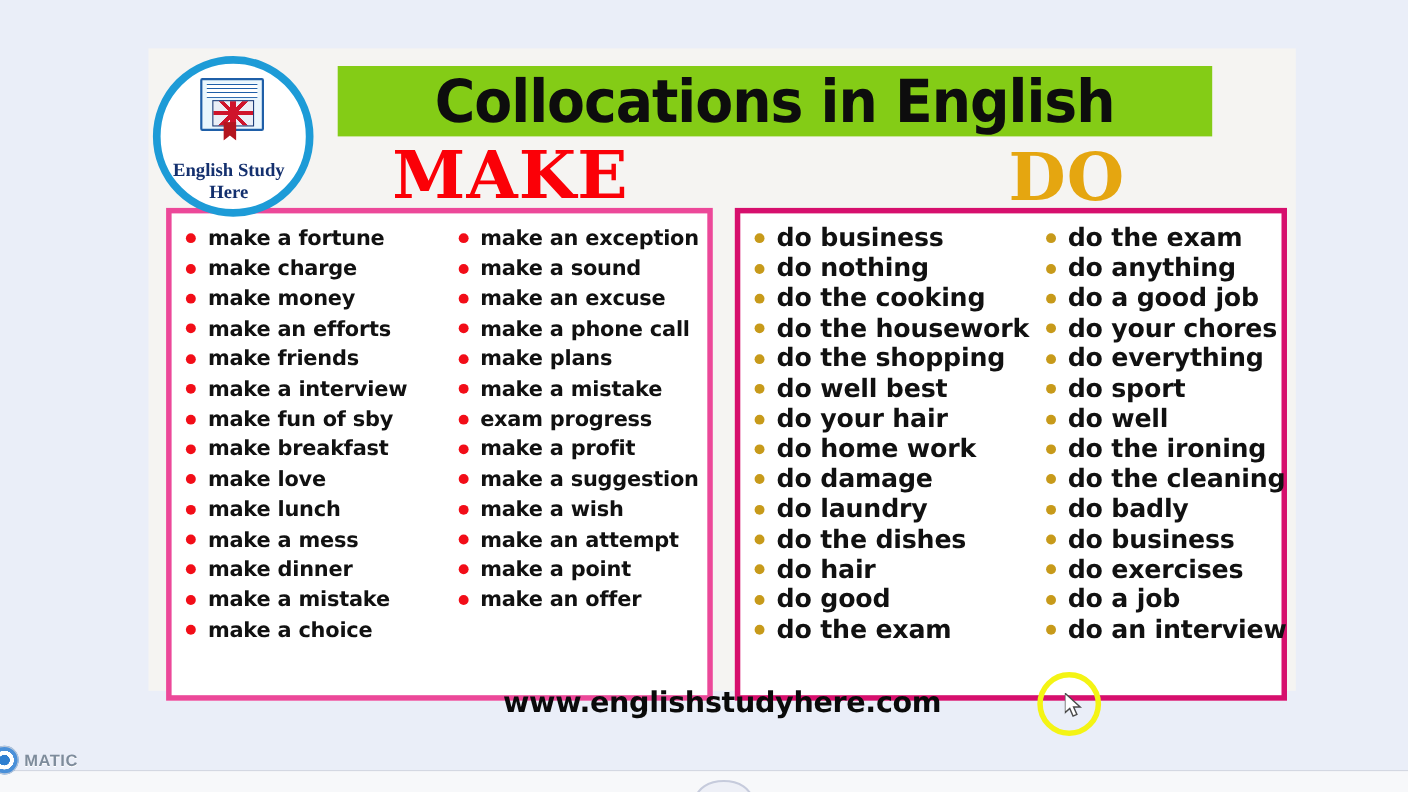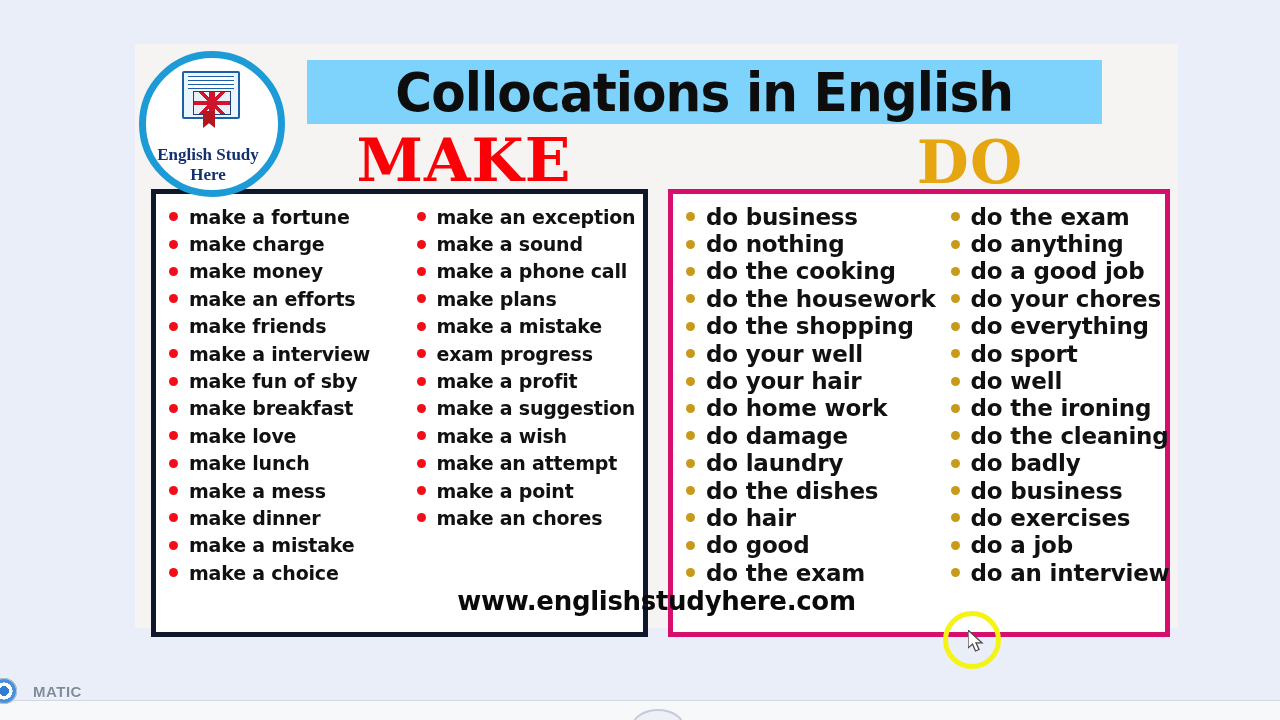--- a/index.html
+++ b/index.html
@@ -45,21 +45,21 @@
     background: #eef0f7;
   }
 
   
   #watermark {
     position: absolute;
     left: 0px;
     top: 678px;
     display: flex;
     align-items: center;
-    gap: 16px;
+    gap: 5px;
     z-index: 40;
   }
   #watermark .ring {
     width: 26px;
     height: 26px;
     border-radius: 50%;
     background: radial-gradient(circle at 50% 50%, #2f7fd0 0 26%, #ffffff 27% 46%, #4a90d9 47% 76%, #ffffff 77% 100%);
     margin-left: -9px;
     box-shadow: 0 0 0 1px #b9c6d8 inset;
   }
@@ -154,21 +154,21 @@
     line-height: 20px;
   }
 
   
   #title-banner {
     position: absolute;
     left: 172px;
     top: 16px;
     width: 795px;
     height: 64px;
-    background: #7dd3fc;
+    background: #84cc16;
     display: flex;
     align-items: center;
     justify-content: center;
   }
   #title-text {
     font-family: "DejaVu Sans", sans-serif;
     font-size: 54px;
     font-weight: bold;
     color: #0d0d0d;
     letter-spacing: -1px;
@@ -206,21 +206,21 @@
     top: 145px;
     height: 448px;
     background: #ffffff;
     box-sizing: border-box;
     display: flex;
     padding: 9px 4px 0 4px;
   }
   #panel-make {
     left: 16px;
     width: 497px;
-    border: 5px solid #0f172a;
+    border: 5px solid #ec4899;
   }
   #panel-do {
     left: 533px;
     width: 502px;
     border: 5px solid #d60f6d;
   }
 
   .col {
     flex: 1 1 50%;
     padding-top: 0px;
@@ -252,21 +252,21 @@
   #panel-make .bullet { background: #f20d18; }
   #panel-do  .bullet { background: #c79a1a; }
   #panel-do ul.collocation-list li { font-size: 23px; }
   #panel-do .col-right ul.collocation-list li { margin-left: 6px; }
   #panel-make .col-right ul.collocation-list li { margin-left: 8px; text-align: right; }
 
   
   #footer-url {
     position: absolute;
     left: 0;
-    top: 542px;
+    top: 580px;
     width: 1043px;
     text-align: center;
     font-family: "DejaVu Sans", sans-serif;
     font-size: 26px;
     font-weight: bold;
     color: #0a0a0a;
     letter-spacing: -0.3px;
   }
 
   
@@ -389,20 +389,24 @@
             <li>
               <span class="bullet"></span>
               <span>make an exception</span>
             </li>
             <li>
               <span class="bullet"></span>
               <span>make a sound</span>
             </li>
             <li>
               <span class="bullet"></span>
+              <span>make an excuse</span>
+            </li>
+            <li>
+              <span class="bullet"></span>
               <span>make a phone call</span>
             </li>
             <li>
               <span class="bullet"></span>
               <span>make plans</span>
             </li>
             <li>
               <span class="bullet"></span>
               <span>make a mistake</span>
             </li>
@@ -425,21 +429,21 @@
             <li>
               <span class="bullet"></span>
               <span>make an attempt</span>
             </li>
             <li>
               <span class="bullet"></span>
               <span>make a point</span>
             </li>
             <li>
               <span class="bullet"></span>
-              <span>make an chores</span>
+              <span>make an offer</span>
             </li>
           </ul>
       </div>
     </div>
 
     <div id="panel-do" class="panel">
       <div class="col col-left">
         <ul class="collocation-list">
             <li>
               <span class="bullet"></span>
@@ -456,21 +460,21 @@
             <li>
               <span class="bullet"></span>
               <span>do the housework</span>
             </li>
             <li>
               <span class="bullet"></span>
               <span>do the shopping</span>
             </li>
             <li>
               <span class="bullet"></span>
-              <span>do your well</span>
+              <span>do well best</span>
             </li>
             <li>
               <span class="bullet"></span>
               <span>do your hair</span>
             </li>
             <li>
               <span class="bullet"></span>
               <span>do home work</span>
             </li>
             <li>

